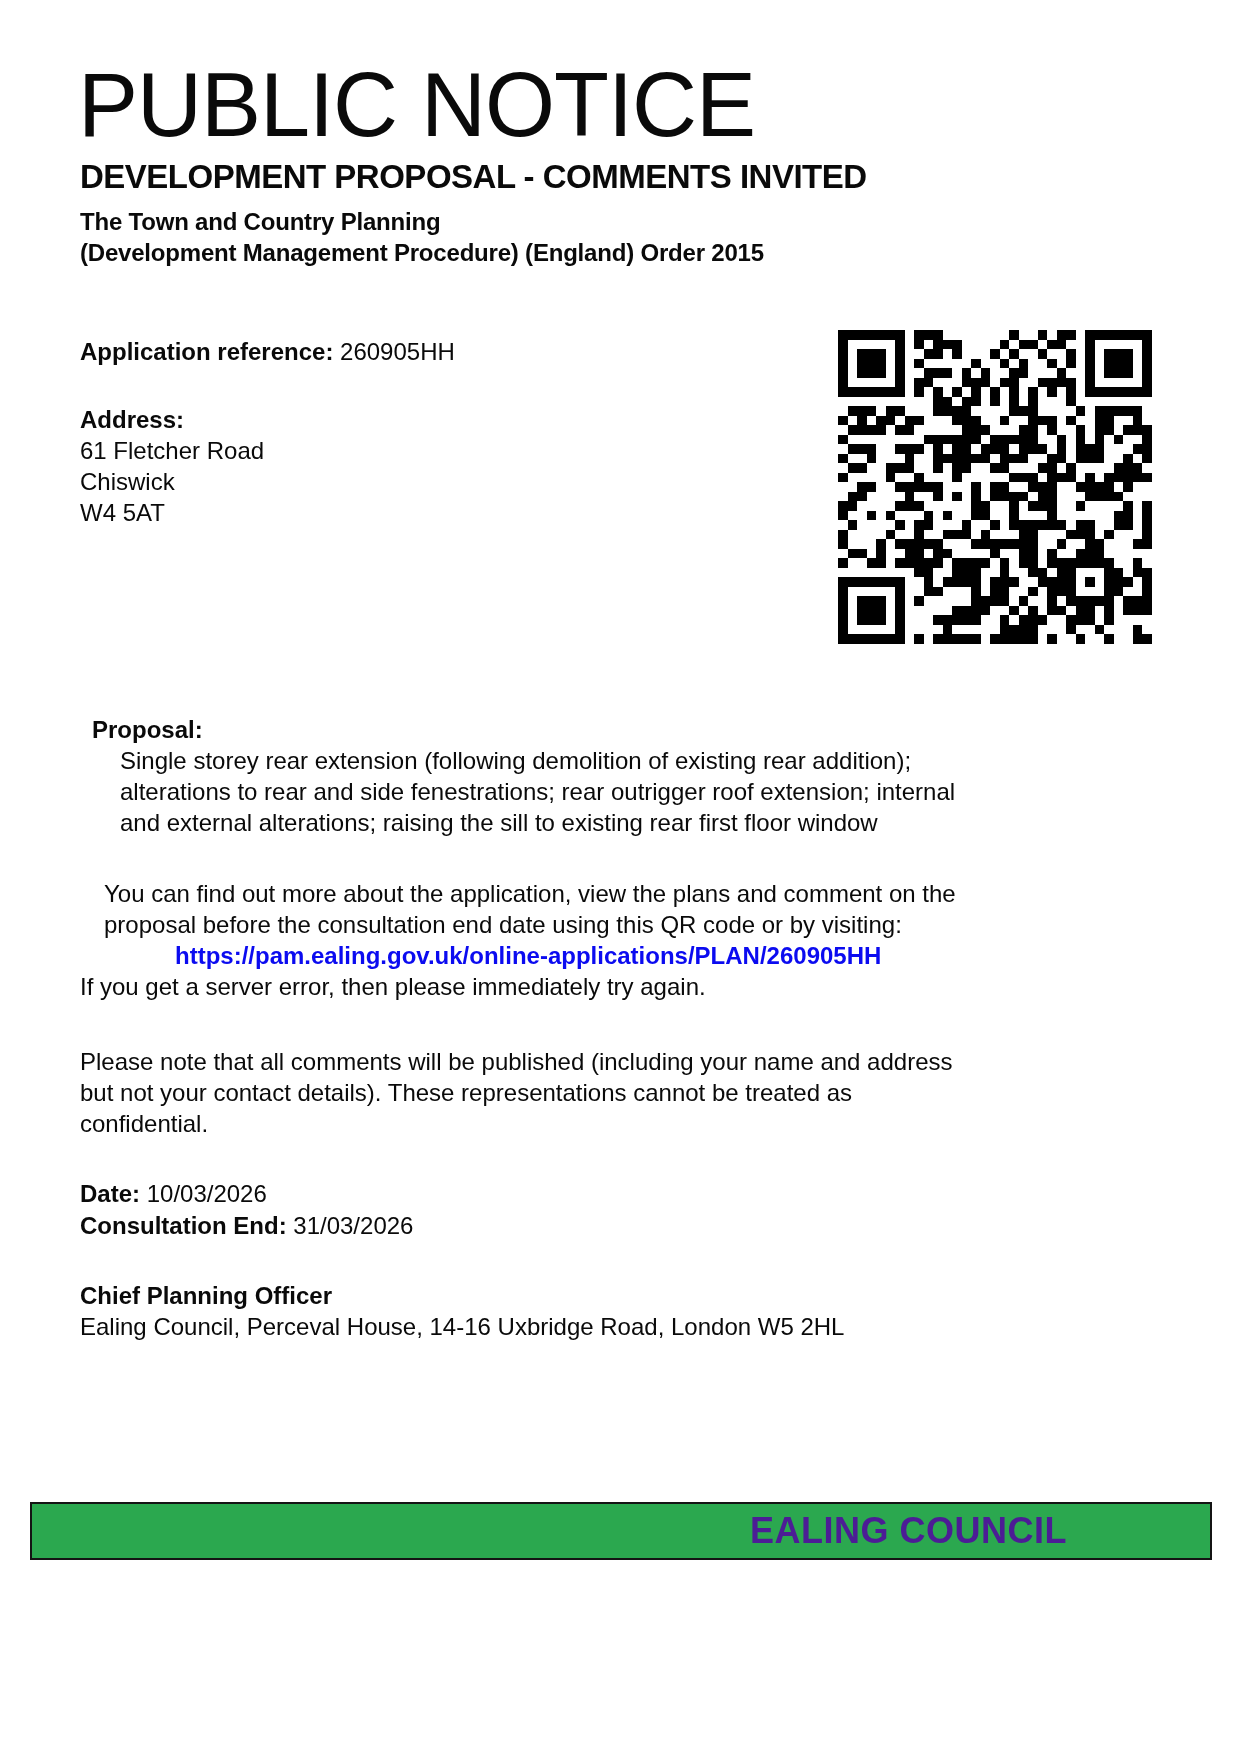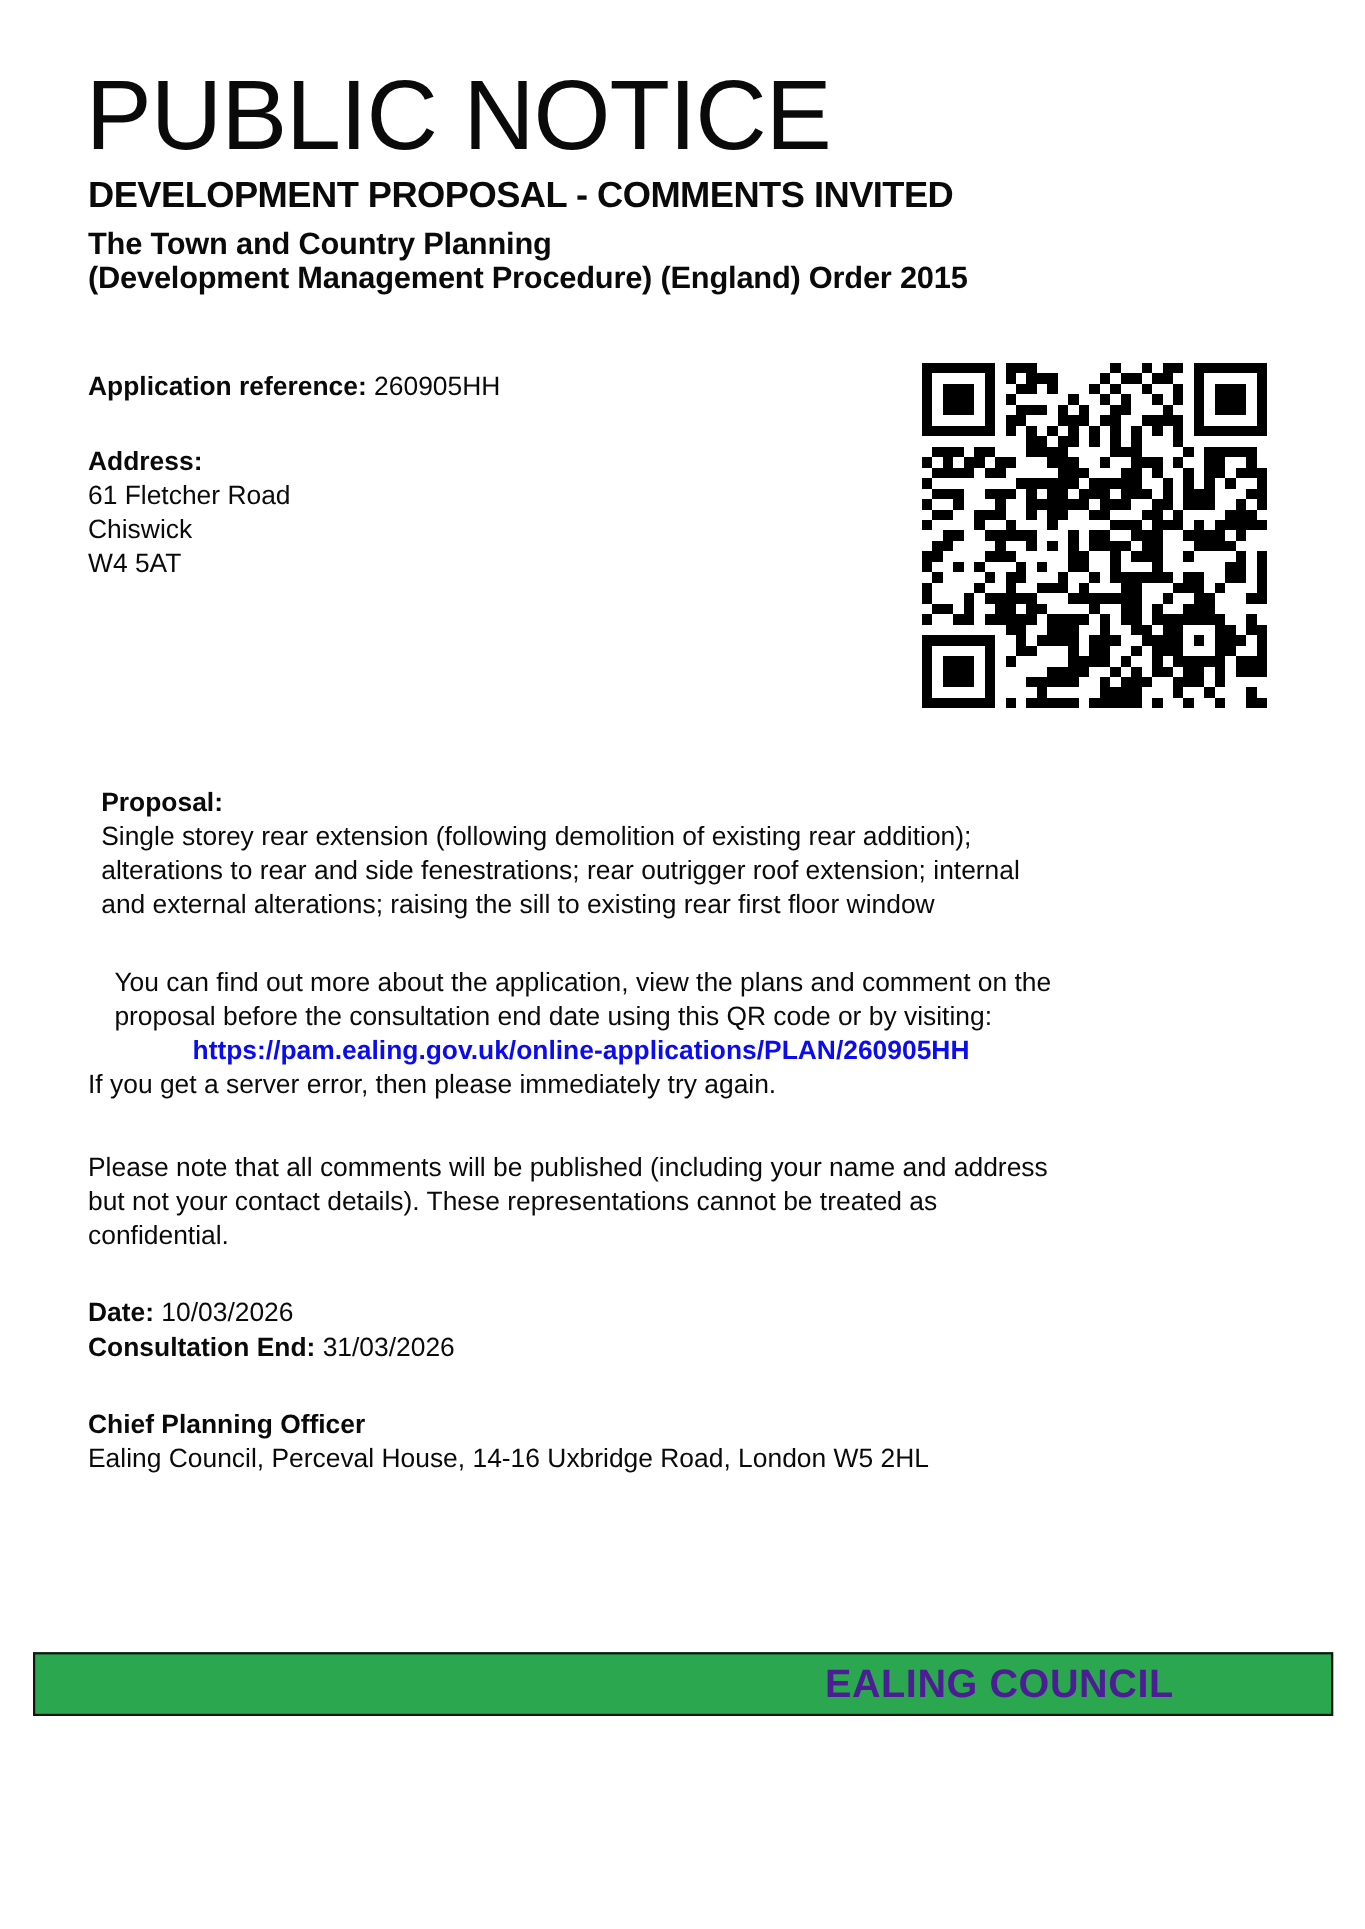--- a/index.html
+++ b/index.html
@@ -11,33 +11,33 @@
   .abs{position:absolute;}
   .main-title{
     left:78px;top:58px;font-size:90px;line-height:1.05;font-weight:400;
     letter-spacing:-1px;white-space:nowrap;
   }
   .subtitle{
     left:80px;top:158px;font-size:33px;font-weight:700;letter-spacing:-0.5px;
     white-space:nowrap;
   }
   .act{
-    left:80px;top:206px;font-size:28px;font-weight:700;line-height:31px;
+    left:80px;top:206px;font-size:24px;font-weight:700;line-height:31px;
     white-space:pre-line;letter-spacing:-0.2px;
   }
   .appref{left:80px;top:336px;font-size:24px;line-height:31px;}
   .appref .lbl{font-weight:700;}
   .address{left:80px;top:404px;font-size:24px;line-height:31px;}
   .address .lbl{font-weight:700;}
   .address .lines{white-space:pre-line;}
   .qr{left:838px;top:330px;width:314px;height:314px;}
   .qr svg{display:block;width:314px;height:314px;shape-rendering:crispEdges;}
   .proposal{left:92px;top:714px;font-size:24px;line-height:31px;}
   .proposal .lbl{font-weight:700;}
-  .proposal .txt{white-space:pre-line;}
+  .proposal .txt{white-space:pre-line;margin-left:28px;}
   .para1{left:80px;top:878px;font-size:24px;line-height:31px;}
   .para1 .pl{white-space:pre-line;margin-left:24px;}
   .weblink{display:block;font-weight:700;text-decoration:none;padding-left:95px;line-height:31px;}
   .para2{left:80px;top:1046px;font-size:24px;line-height:31px;white-space:pre-line;}
   .dates{left:80px;top:1178px;font-size:24px;line-height:32px;}
   .dates .lbl{font-weight:700;}
   .officer{left:80px;top:1280px;font-size:24px;line-height:31px;}
   .officer .lbl{font-weight:700;}
   .banner{
     left:30px;top:1502px;width:1182px;height:58px;box-sizing:border-box;

